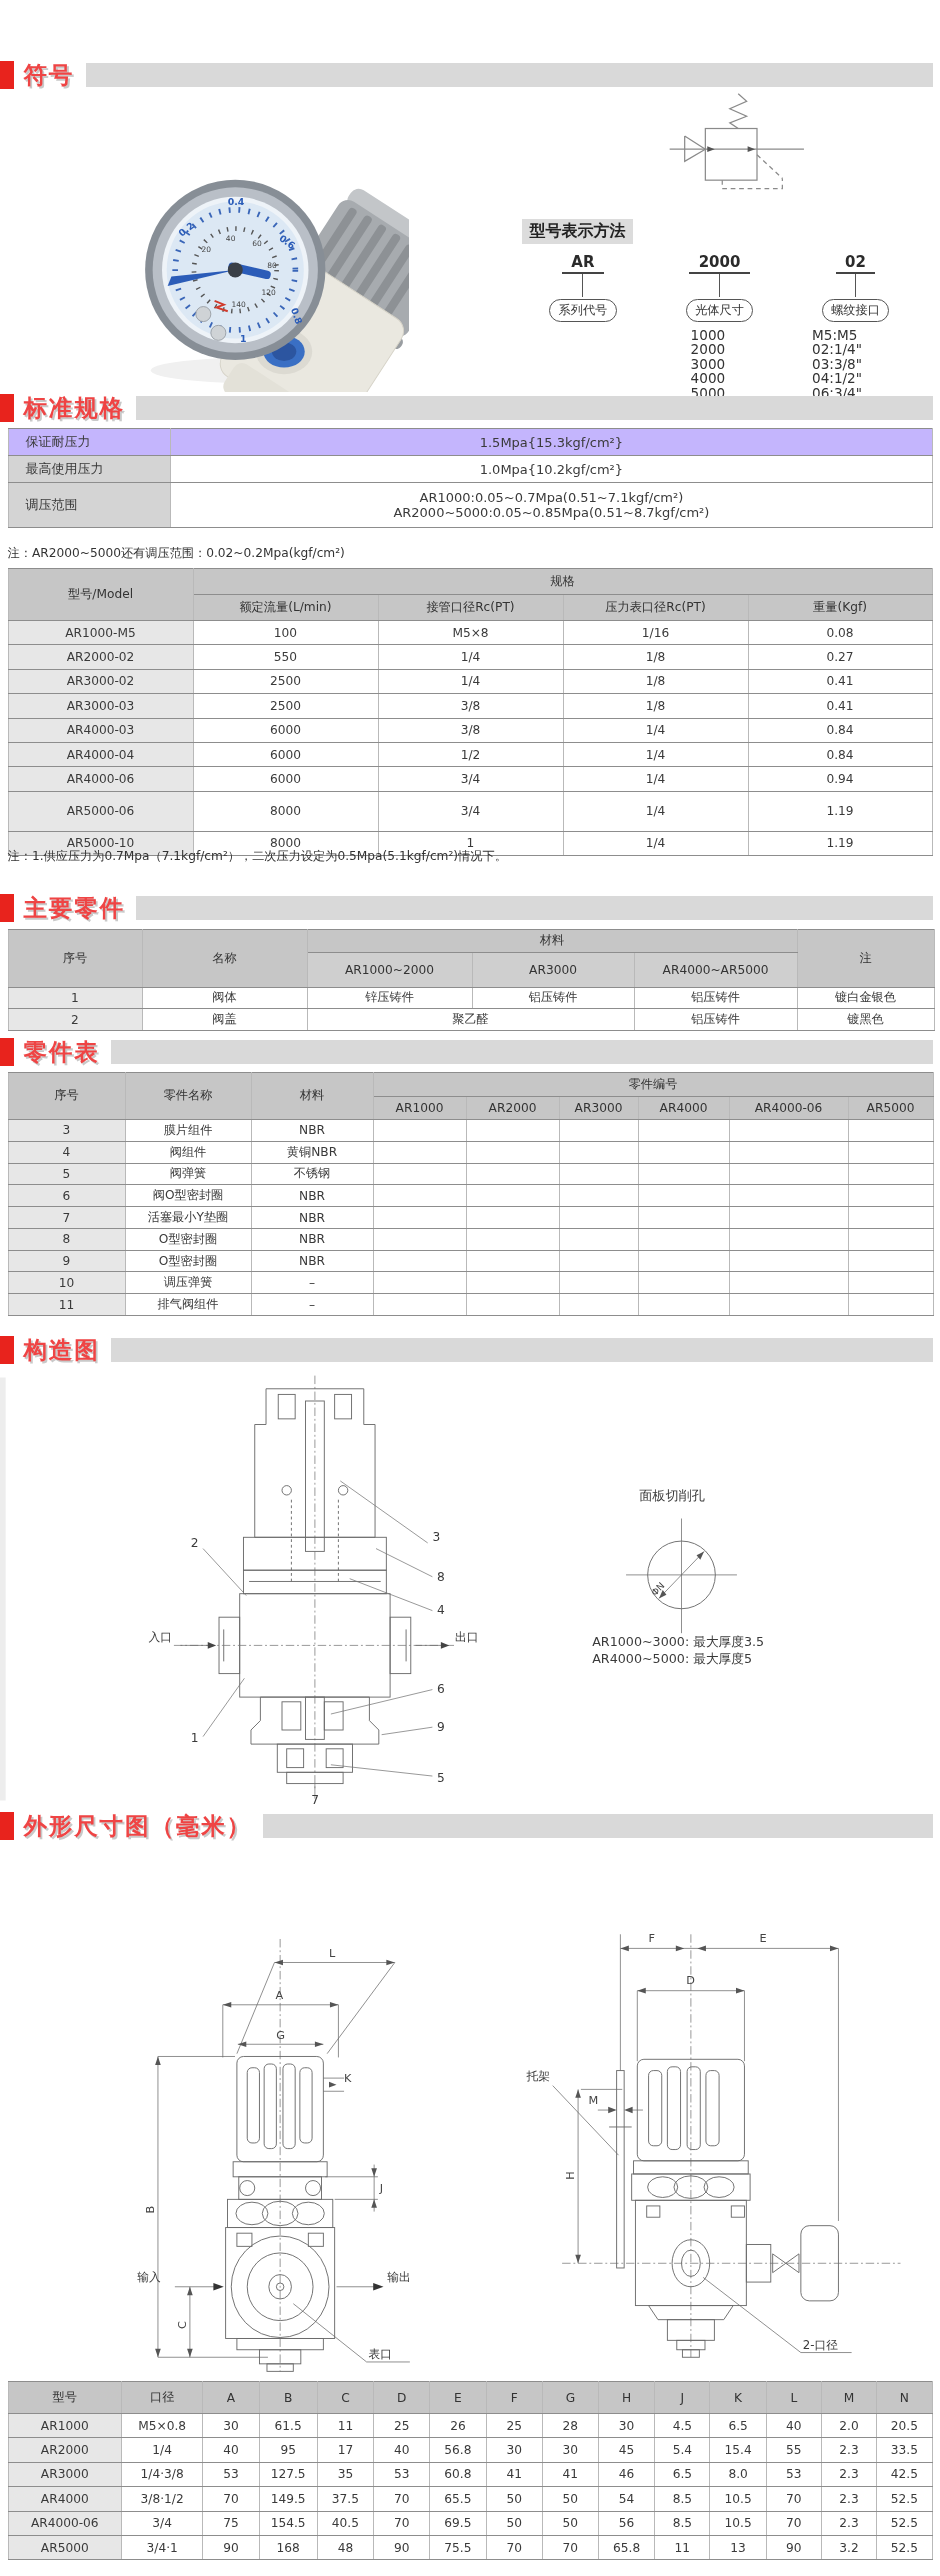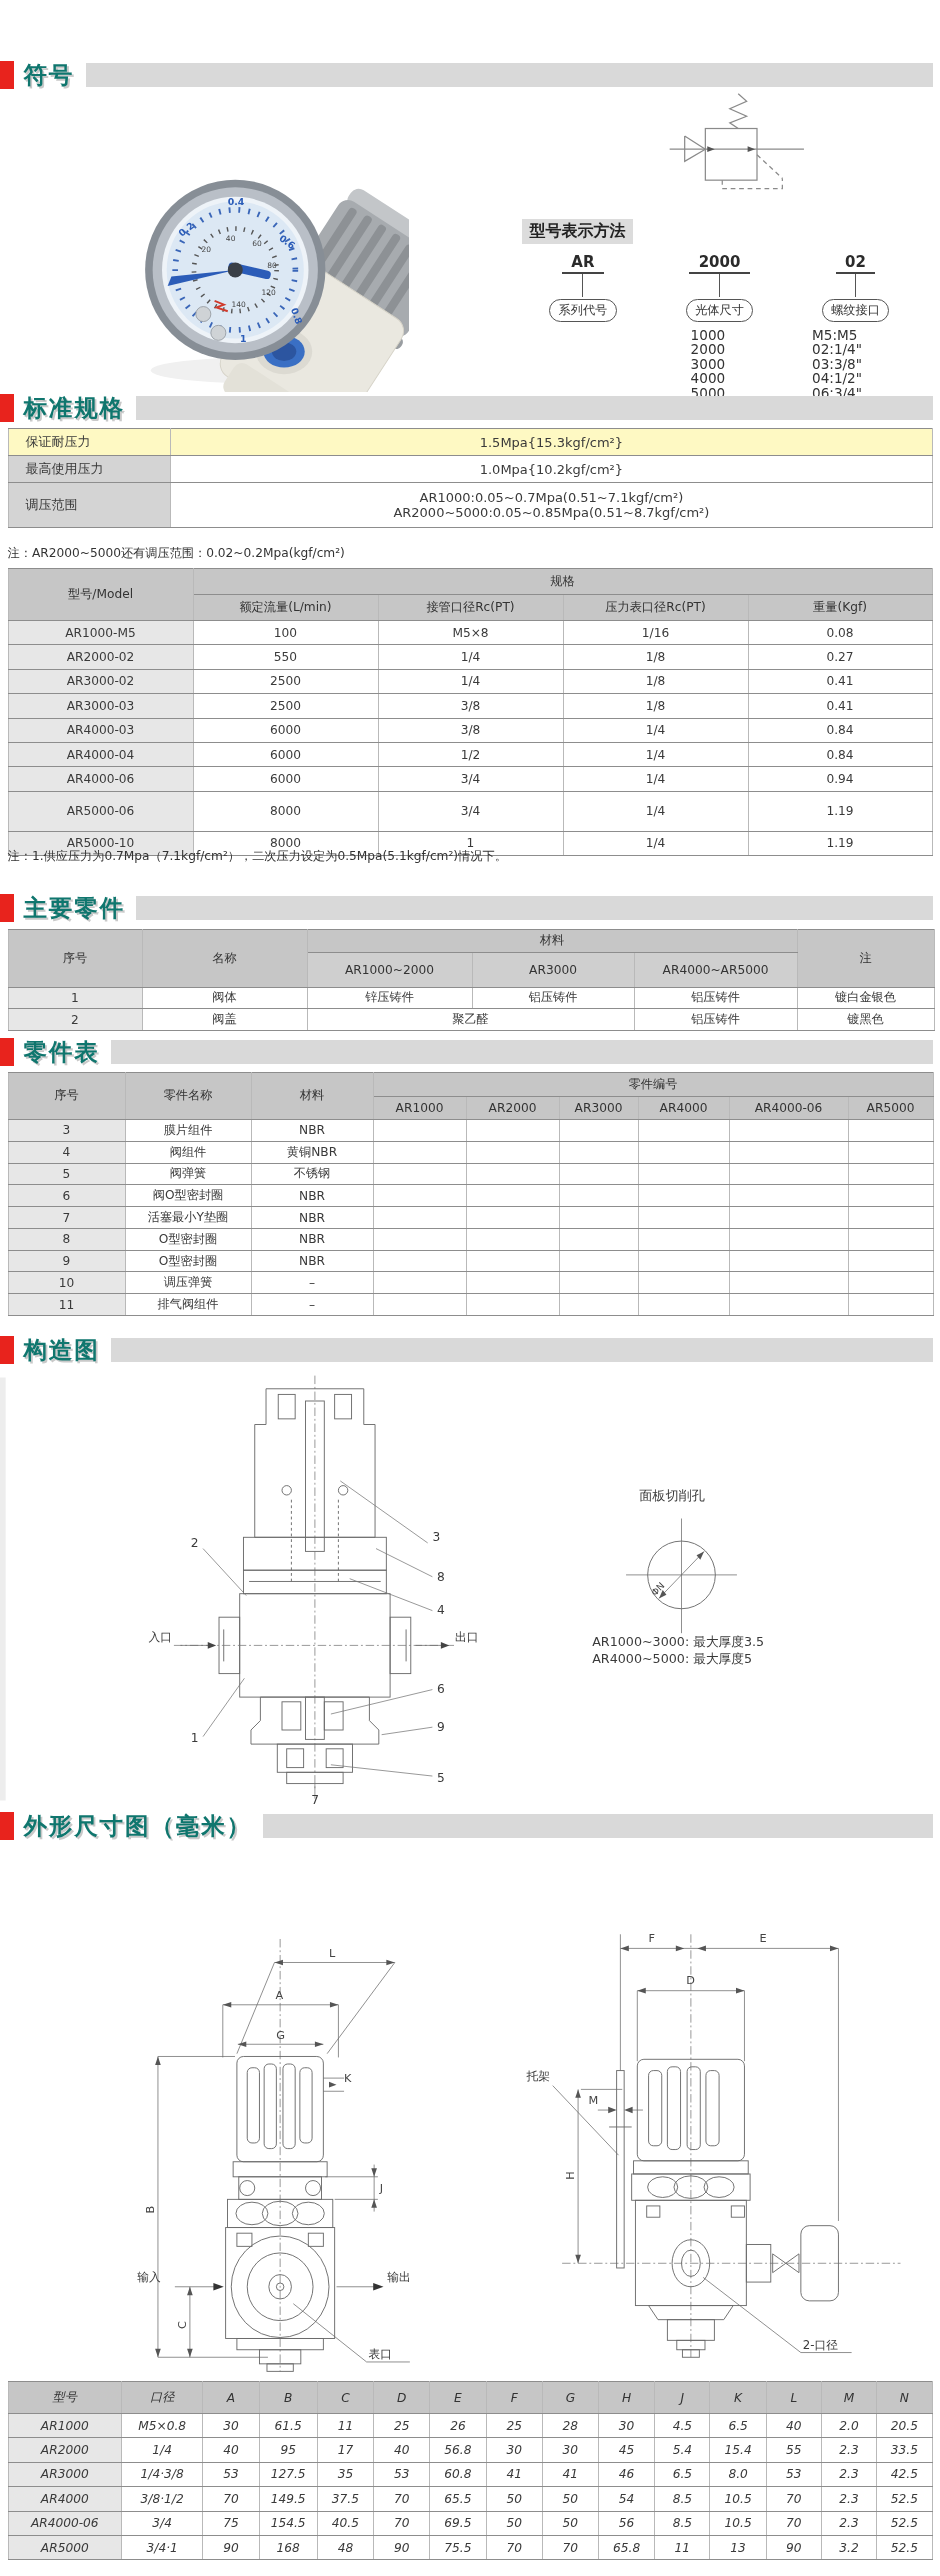--- a/index.html
+++ b/index.html
@@ -1,38 +1,38 @@
 <!DOCTYPE html>
 <html style="font-size:15px"><head>
 <meta charset="utf-8">
 <style>
   html,body{margin:0;padding:0;background:#fff;}
   #page{position:relative;width:940px;height:2576px;background:#fff;overflow:hidden;
         font-family:"DejaVu Sans","Liberation Sans",sans-serif;color:#222;}
   
   .sec-head{position:absolute;left:0;display:flex;align-items:center;height:30px;width:940px;}
   .sec-head .red{width:14px;height:28px;background:#e8231d;flex:0 0 auto;}
-  .sec-head .ttl{font-size:23.5px;font-weight:bold;color:#0f766e;margin:0 11.3px 0 9.4px;
+  .sec-head .ttl{font-size:23.5px;font-weight:bold;color:#ef4444;margin:0 11.3px 0 9.4px;
                  letter-spacing:1.9px;text-shadow:1.9px 1.9px 0 #c9c9c9;white-space:nowrap;}
   .sec-head .bar{flex:1 1 auto;height:24.4px;background:#d9d9d9;margin-right:6.6px;}
   
   table.t{border-collapse:collapse;table-layout:fixed;width:925px;background:#fff;}
   table.t th,table.t td{border-left:0.9px solid #b9b9b9;border-right:0.9px solid #b9b9b9;
       border-top:1.9px solid #8d8d8d;border-bottom:1.9px solid #8d8d8d;
       font-size:12.2px;text-align:center;vertical-align:middle;padding:1.9px 3.8px;
       overflow:hidden;white-space:nowrap;}
   table.t th{background:#c6c6c6;font-weight:normal;color:#333;}
   table.t td{color:#3a3a3a;}
   table.t .shade td:first-child, table.t td.shade{background:#e7e7e7;}
   .abs{position:absolute;}
   .note{position:absolute;font-size:12.2px;color:#333;}
   
   #specTable td.lbl{background:#d4d4d4;text-align:left;padding-left:17px;font-size:13px;width:141px;}
   #specTable td.val{background:#fff;font-size:13px;}
-  #specTable tr.first td{background:#fef9c3;}
+  #specTable tr.first td{background:#c4b5fd;}
   
   .mc-code{font-weight:bold;font-size:15px;color:#2b2b2b;border-bottom:2.8px double #444;padding:0 9.4px 0.9px;}
   .mc-bubble{display:inline-block;border:1.4px solid #555;border-radius:12.2px;padding:1.9px 8.5px;
              font-size:12.2px;color:#333;background:#fff;white-space:nowrap;}
   .mc-line{width:0.9px;height:24.4px;background:#555;margin:1.9px auto;}
   .mc-col{position:absolute;text-align:center;}
   .mc-list{margin-top:5.6px;text-align:left;font-size:13.6px;color:#333;line-height:14.6px;}
   .mc-title{display:inline-block;background:#dcdcdc;padding:1.9px 7.5px;font-size:16px;font-weight:bold;color:#222;}
   svg text{font-family:"DejaVu Sans","Liberation Sans",sans-serif;}
   .dwg{stroke:#6b6b6b;fill:none;stroke-width:1;}
@@ -681,21 +681,21 @@
     <line class="dim" x1="615" y1="260" x2="615" y2="445"></line>
     <path d="M615,260 l-3,9 h6 Z M615,445 l-3,-9 h6 Z" fill="#555"></path>
     <line class="dim" x1="618" y1="260" x2="662" y2="260"></line>
     <text class="dimtxt" x="603" y="356" transform="rotate(-90 607 352)">H</text>
 
     <line class="dim" x1="748" y1="460" x2="852" y2="540"></line>
     <line class="dim" x1="852" y1="540" x2="906" y2="540"></line>
     <text class="cjk" x="854" y="536">2-口径</text>
   </svg>
 
-  <table class="t abs" style="left:7.5px;top:2381px;font-style:italic;">
+  <table class="t abs" style="left:7.5px;top:2381px;">
     <colgroup>
       <col style="width:113px">
         <col style="width:81px">
       <col style="width:56px">
         <col style="width:58px">
         <col style="width:56px">
         <col style="width:56px">
         <col style="width:56px">
       <col style="width:56px">
         <col style="width:56px">

